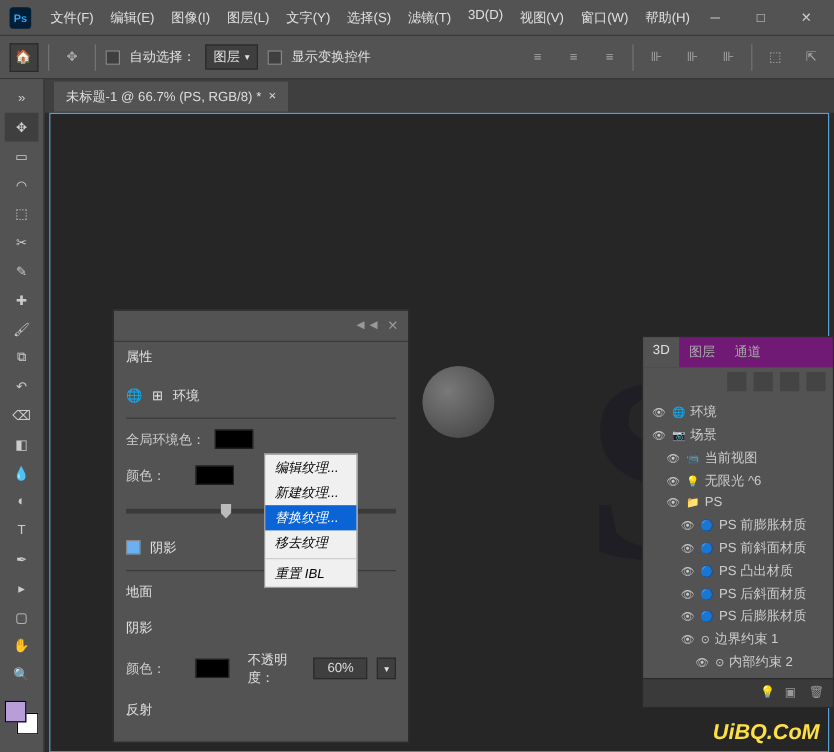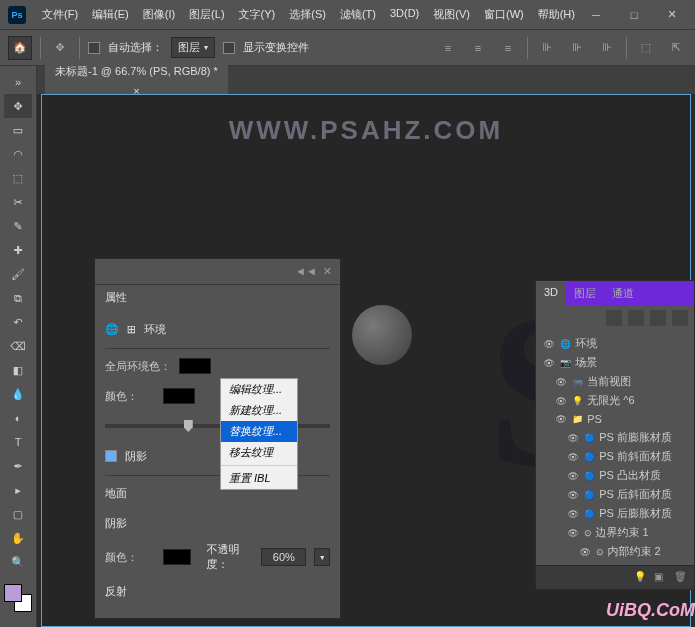--- a/index.html
+++ b/index.html
@@ -19,21 +19,21 @@
 .icon-btn { width: 22px; height: 22px; display: flex; align-items: center; justify-content: center; color: #aaa; }
 .main { display: flex; height: calc(100% - 66px); }
 .toolbar { width: 37px; background: #535353; display: flex; flex-direction: column; align-items: center; padding-top: 4px; gap: 0; border-right: 1px solid #383838; }
 .tool { width: 28px; height: 24px; display: flex; align-items: center; justify-content: center; color: #ccc; position: relative; }
 .tool.sel { background: #3f3f3f; }
 .swatches { margin-top: 10px; position: relative; width: 28px; height: 28px; }
 .fg-swatch { position: absolute; width: 18px; height: 18px; background: #b89ed8; border: 1px solid #000; top: 0; left: 0; }
 .bg-swatch { position: absolute; width: 18px; height: 18px; background: #fff; border: 1px solid #000; bottom: 0; right: 0; }
 .canvas-area { flex: 1; background: #2b2b2b; display: flex; flex-direction: column; position: relative; }
 .tabbar { height: 28px; background: #3f3f3f; display: flex; align-items: center; padding-left: 8px; }
-.tab { background: #535353; padding: 5px 10px; display: flex; align-items: center; gap: 6px; color: #ddd; flex-direction: column; }
+.tab { background: #535353; padding: 5px 10px; display: flex; align-items: center; gap: 6px; color: #ddd; }
 .canvas { flex: 1; background: #262626; position: relative; margin: 0 4px; border: 1px solid #5aa0d0; }
 .watermark { position: absolute; top: 20px; left: 50%; transform: translateX(-50%); font-size: 26px; font-weight: bold; color: #6d6a78; letter-spacing: 3px; }
 .big-s { position: absolute; top: 170px; right: 80px; font-size: 220px; font-weight: bold; color: #1e1e24; font-family: Georgia, serif; }
 .sphere { position: absolute; top: 210px; left: 310px; width: 60px; height: 60px; border-radius: 50%; background: radial-gradient(circle at 35% 35%, #ccc, #555); opacity: 0.5; }
 .status { height: 24px; background: #3a3a3a; display: flex; align-items: center; padding: 0 8px; gap: 12px; color: #ddd; border-top: 1px solid #2a2a2a; }
 .status-box { background: #3f3f3f; border: 1px solid #2a2a2a; padding: 2px 6px; }
 .props-panel { position: absolute; left: 94px; top: 258px; width: 247px; background: #535353; border: 1px solid #2a2a2a; z-index: 10; }
 .panel-header { height: 26px; display: flex; align-items: center; padding: 0 8px; border-bottom: 1px solid #3a3a3a; }
 .panel-close { display: flex; gap: 6px; margin-left: auto; color: #999; font-size: 10px; }
 .panel-tabs { display: flex; }
@@ -46,32 +46,32 @@
 .slider-track { flex: 1; height: 4px; background: #3a3a3a; position: relative; }
 .slider-thumb { position: absolute; width: 9px; height: 12px; background: #bbb; top: -4px; clip-path: polygon(0 0, 100% 0, 100% 60%, 50% 100%, 0 60%); }
 .pct-input { background: #3f3f3f; border: 1px solid #2a2a2a; width: 45px; padding: 2px 4px; text-align: center; color: #ddd; }
 .dd-arrow { background: #3f3f3f; border: 1px solid #2a2a2a; width: 18px; height: 18px; display: flex; align-items: center; justify-content: center; font-size: 8px; }
 .hr { height: 1px; background: #3a3a3a; margin: 6px 0; }
 .context-menu { position: absolute; left: 220px; top: 378px; width: 78px; background: #f0f0f0; border: 1px solid #999; z-index: 20; color: #000; }
 .ctx-item { padding: 3px 8px; font-style: italic; }
 .ctx-item.hl { background: #0a64d6; color: #fff; }
 .ctx-sep { height: 1px; background: #ccc; margin: 2px 0; }
 .right-panels { position: absolute; right: 0; top: 280px; width: 160px; background: #3a3a3a; border: 1px solid #2a2a2a; z-index: 5; }
-.rp-tabs { display: flex; background: #6d28d9; }
+.rp-tabs { display: flex; background: #701a75; }
 .rp-tabs span { padding: 5px 8px; color: #aaa; }
 .rp-tabs span.active { background: #535353; color: #e0e0e0; }
 .rp-icons { height: 24px; display: flex; align-items: center; justify-content: flex-end; gap: 6px; padding: 0 6px; background: #535353; }
 .rp-icons span { width: 16px; height: 16px; background: #444; }
 .rp-body { background: #535353; padding: 4px 0; max-height: 280px; overflow: hidden; }
 .rp-row { display: flex; align-items: center; padding: 2px 6px; gap: 4px; color: #ccc; }
 .eye { width: 14px; height: 14px; display: flex; align-items: center; justify-content: center; font-size: 9px; }
 .rp-label { font-size: 11px; }
 .rp-foot { height: 24px; display: flex; align-items: center; justify-content: flex-end; gap: 6px; padding: 0 6px; background: #3a3a3a; border-top: 1px solid #2a2a2a; }
 .rp-foot span { width: 14px; height: 14px; color: #999; font-size: 10px; }
-.uibq { position: absolute; bottom: 6px; right: 0; font-size: 18px; font-weight: bold; font-style: italic; color: #f9a8d4; z-index: 30; }
+.uibq { position: absolute; bottom: 6px; right: 12px; font-size: 18px; font-weight: bold; font-style: italic; color: #fde047; z-index: 30; }
 </style>
 </head>
 <body>
 
 <div class="titlebar">
   <div class="logo">Ps</div>
   <div class="menubar">
     <span>文件(F)</span>
     <span>编辑(E)</span>
     <span>图像(I)</span>
@@ -147,21 +147,20 @@
   </div>
 
   <div class="canvas-area">
     <div class="tabbar">
       <div class="tab">
         <span>未标题-1 @ 66.7% (PS, RGB/8) *</span>
         <span>×</span>
       </div>
     </div>
     <div class="canvas">
-      <div class="watermark">WWW.PSAHZ.COM</div>
       <div class="sphere"></div>
       <div class="big-s">S</div>
     </div>
   </div>
 </div>
 
 <div class="props-panel">
   <div class="panel-header">
     <div style="flex:1"></div>
     <div class="panel-close">

